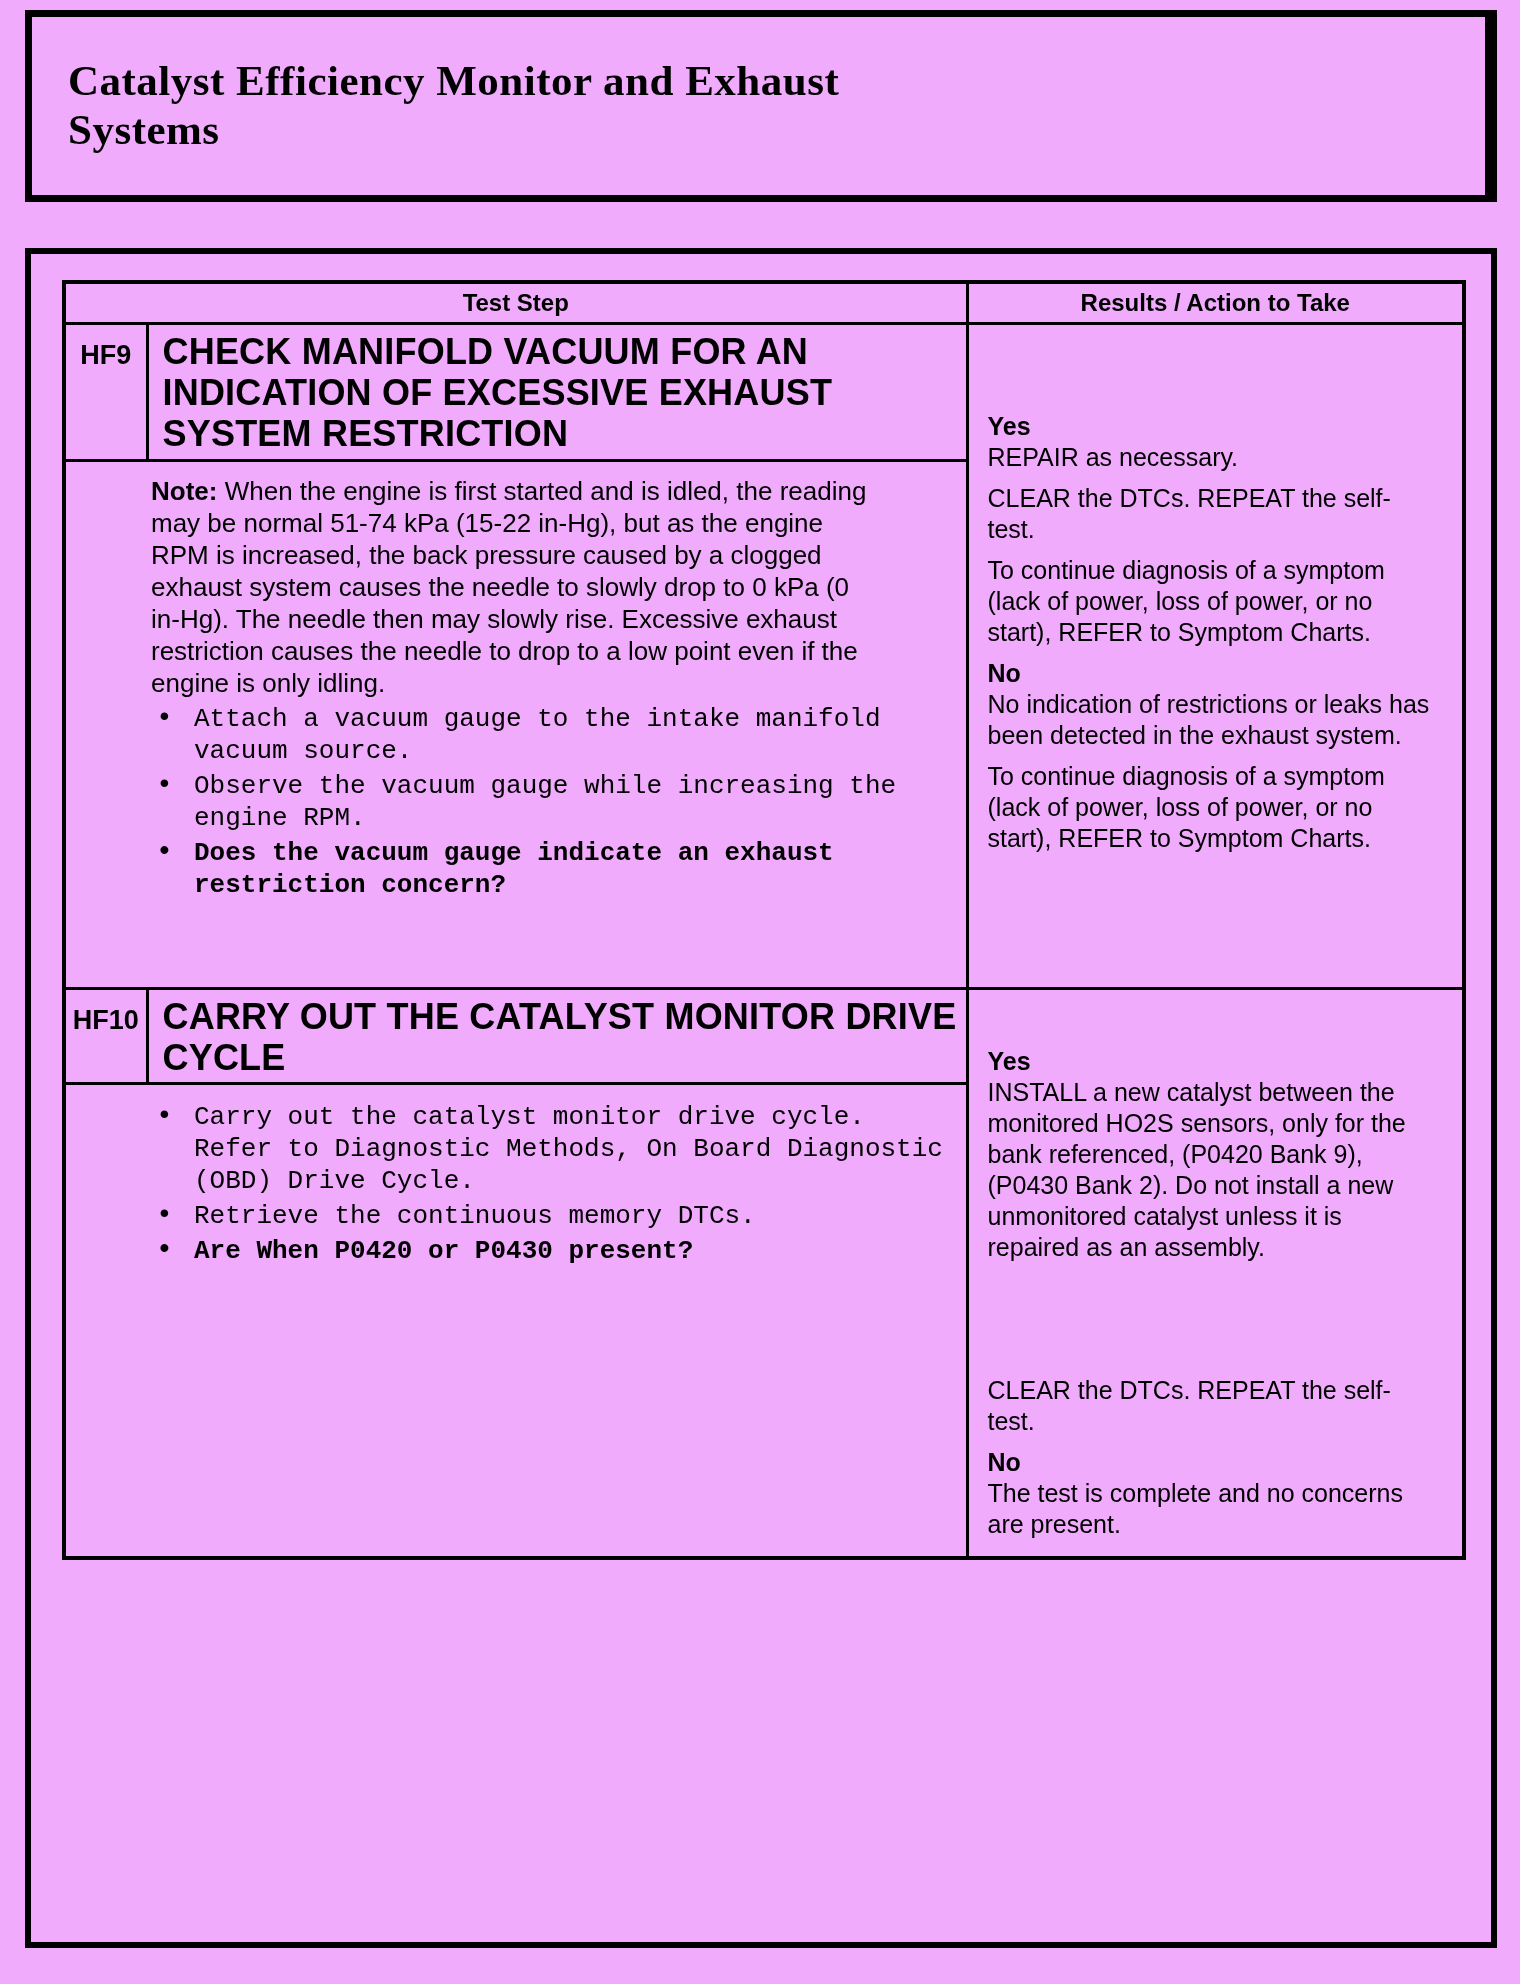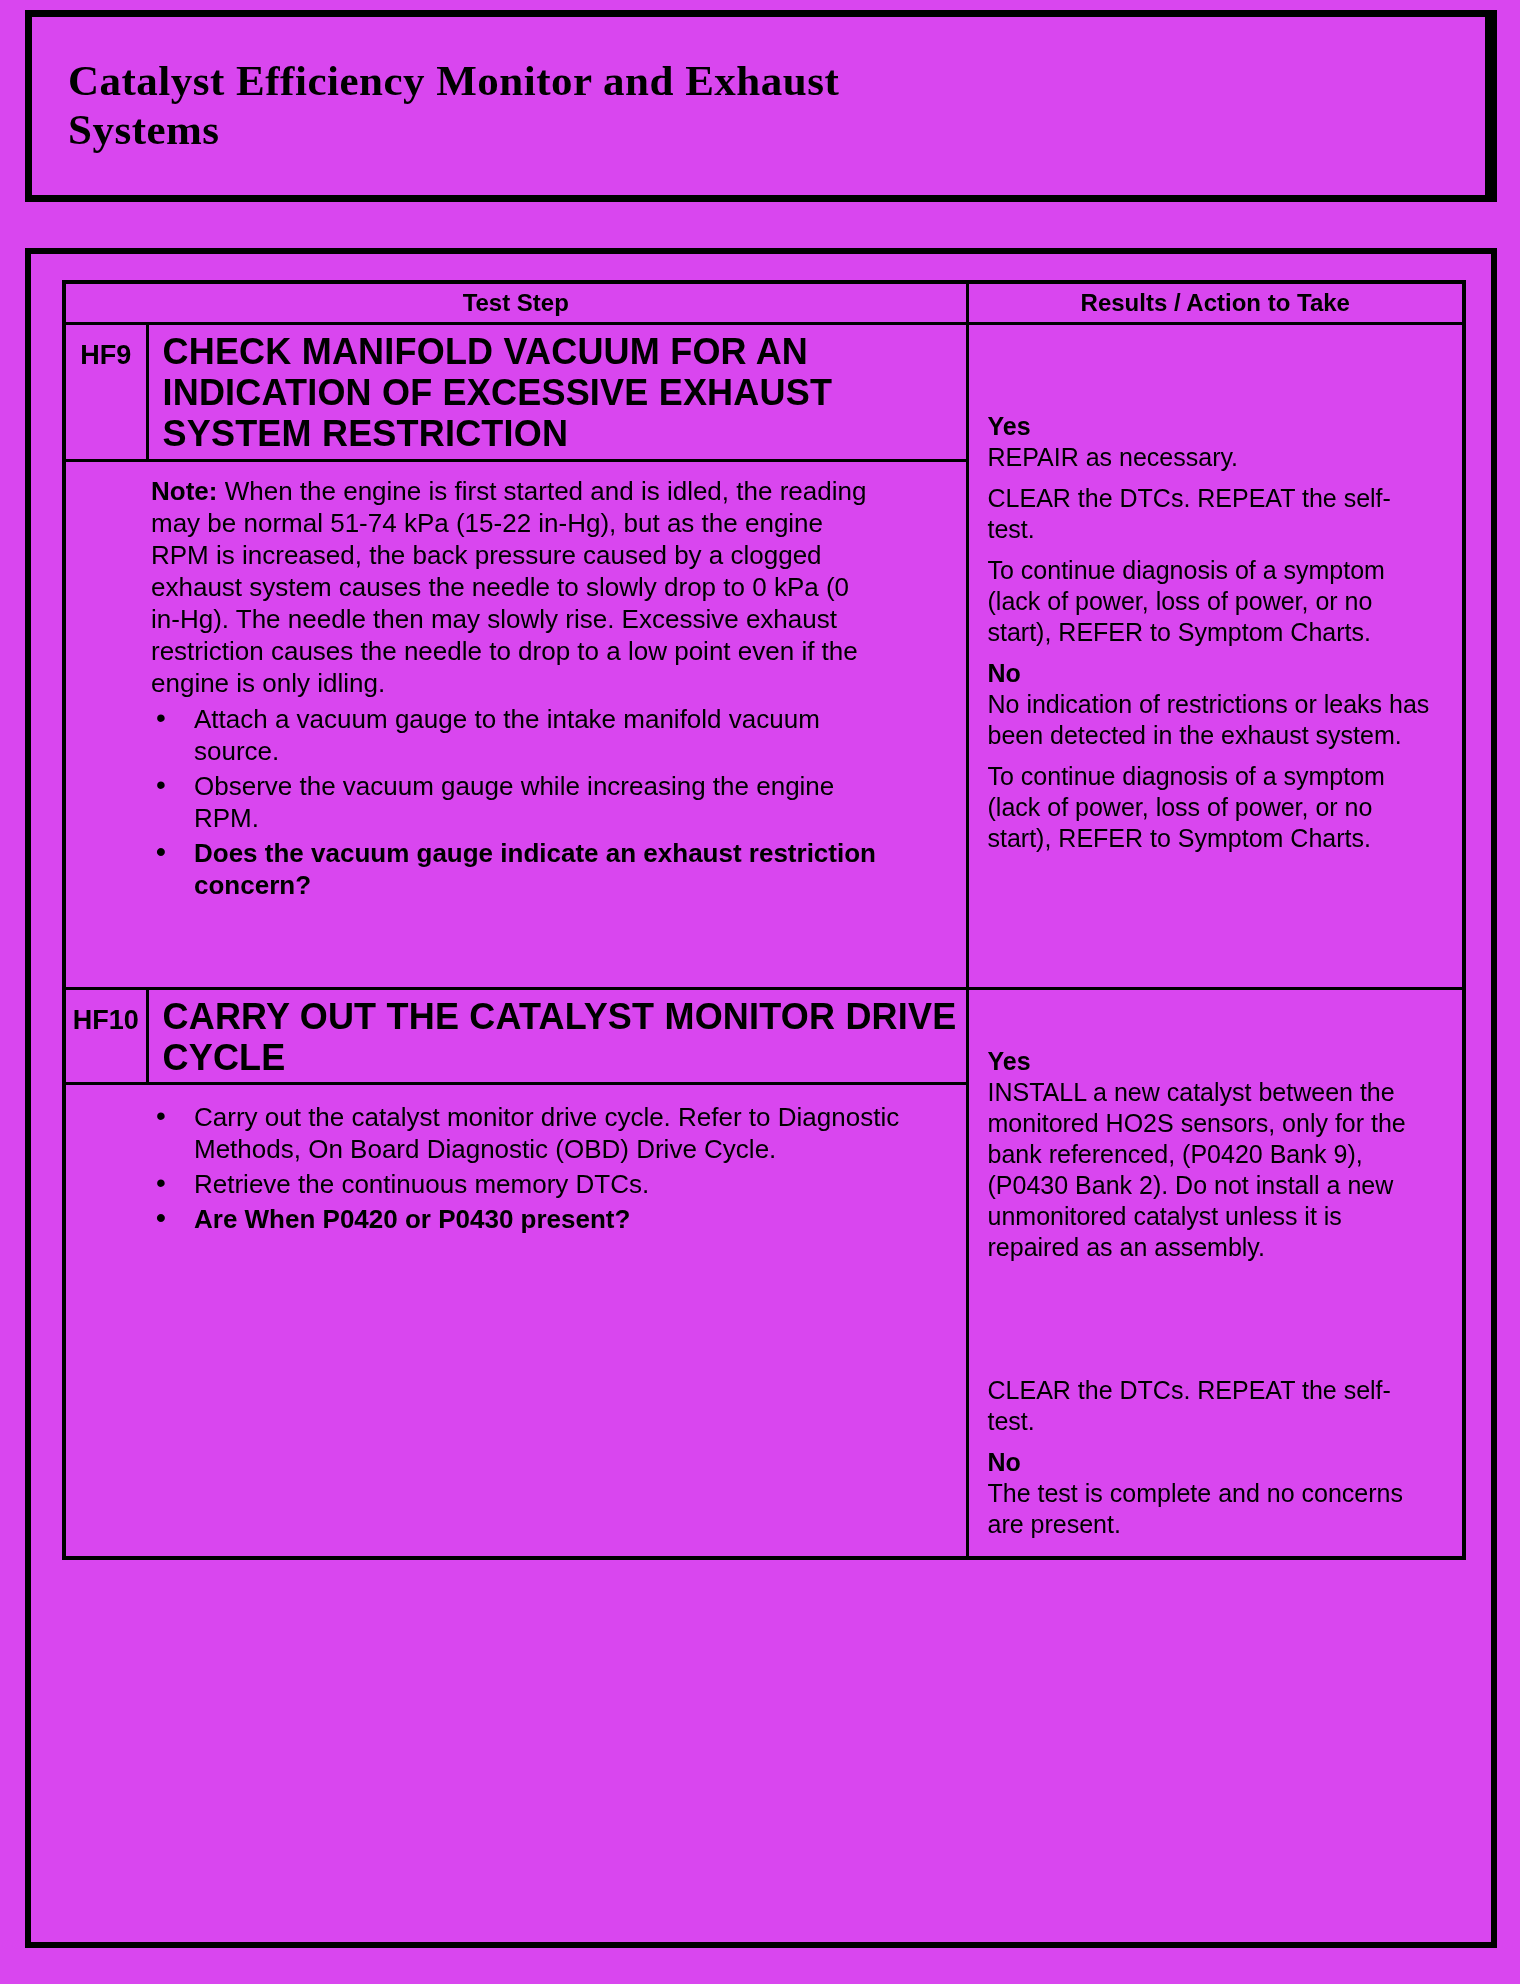--- a/index.html
+++ b/index.html
@@ -1,20 +1,20 @@
 <!DOCTYPE html>
 <html><head>
 <meta charset="utf-8">
 <style>
   html, body { margin: 0; padding: 0; background: #e8e8e8; }
   .page {
     position: relative;
     width: 1520px;
     height: 1984px;
-    background: #d946ef;
+    background: #f0abfc;
     color: #000000;
     font-family: "Liberation Sans", sans-serif;
     overflow: hidden;
   }
 
   
   .header-box {
     position: absolute;
     left: 25px; top: 10px;
     width: 1472px; height: 192px;
@@ -107,21 +107,21 @@
   }
 
   .step-desc-cell {
     font-size: 26px;
     line-height: 32px;
     padding: 13px 10px 10px 85px;
   }
   .note { margin: 0 0 4px 0; max-width: 732px; }
   .note-label { font-weight: bold; }
 
-  ul.bullets { list-style: none; margin: 2px 0 0 0; padding: 0; }
+  ul.bullets { list-style: none; margin: 2px 0 0 0; padding: 0; font-family: Liberation Mono, monospace; }
   ul.bullets li {
     position: relative;
     padding-left: 43px;
     margin-top: 3px;
   }
   ul.bullets li::before {
     content: "\2022";
     position: absolute;
     left: 5px; top: -1px;
     font-size: 28px;

